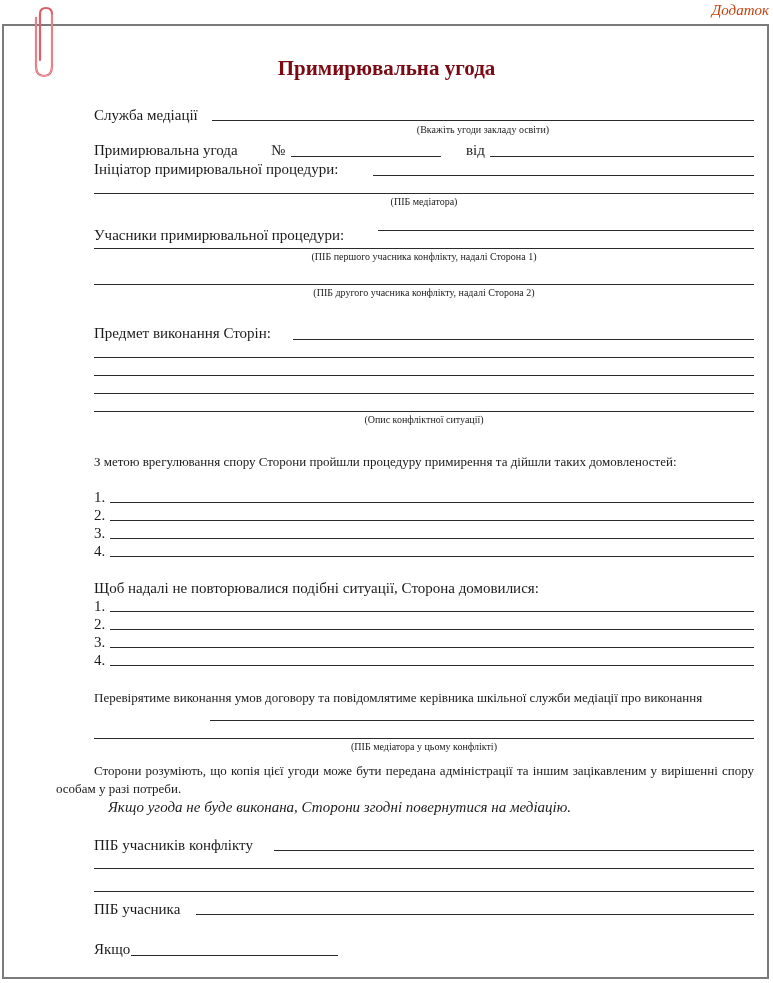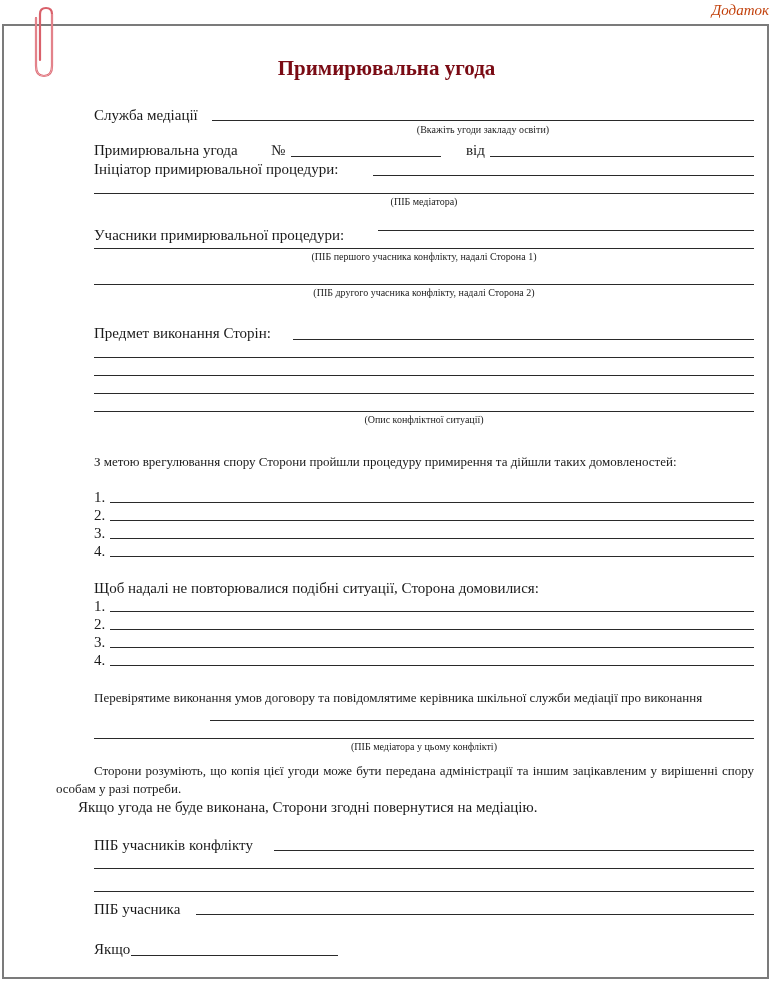--- a/index.html
+++ b/index.html
@@ -79,21 +79,21 @@
 <div class="ln" style="left:110px;width:644px;top:647px;"></div>
 <div class="t" style="left:94px;top:651px;">4.</div>
 <div class="ln" style="left:110px;width:644px;top:665px;"></div>
 
 <div class="para" style="left:56px;width:698px;top:689px;text-indent:38px;">Перевірятиме виконання умов договору та повідомлятиме керівника шкільної служби медіації про виконання</div>
 <div class="ln" style="left:210px;width:544px;top:720px;"></div>
 <div class="ln" style="left:94px;width:660px;top:738px;"></div>
 <div class="cap" style="left:94px;width:660px;top:741px;">(ПІБ медіатора у цьому конфлікті)</div>
 
 <div class="para" style="left:56px;width:698px;top:762px;text-indent:38px;">Сторони розуміють, що копія цієї угоди може бути передана адміністрації та іншим зацікавленим у вирішенні спору особам у разі потреби.</div>
-<div class="t" style="left:78px;top:798px;">Якщо угода не буде виконана, Сторони згодні повернутися на медіацію.</div>
+<div class="t" style="left:108px;top:798px;font-style:italic;">Якщо угода не буде виконана, Сторони згодні повернутися на медіацію.</div>
 
 <div class="t" style="left:94px;top:836px;">ПІБ учасників конфлікту</div>
 <div class="ln" style="left:274px;width:480px;top:850px;"></div>
 <div class="ln" style="left:94px;width:660px;top:868px;"></div>
 <div class="ln" style="left:94px;width:660px;top:891px;"></div>
 
 <div class="t" style="left:94px;top:900px;">ПІБ учасника</div>
 <div class="ln" style="left:196px;width:558px;top:914px;"></div>
 
 <div class="t" style="left:94px;top:940px;">Якщо</div>

